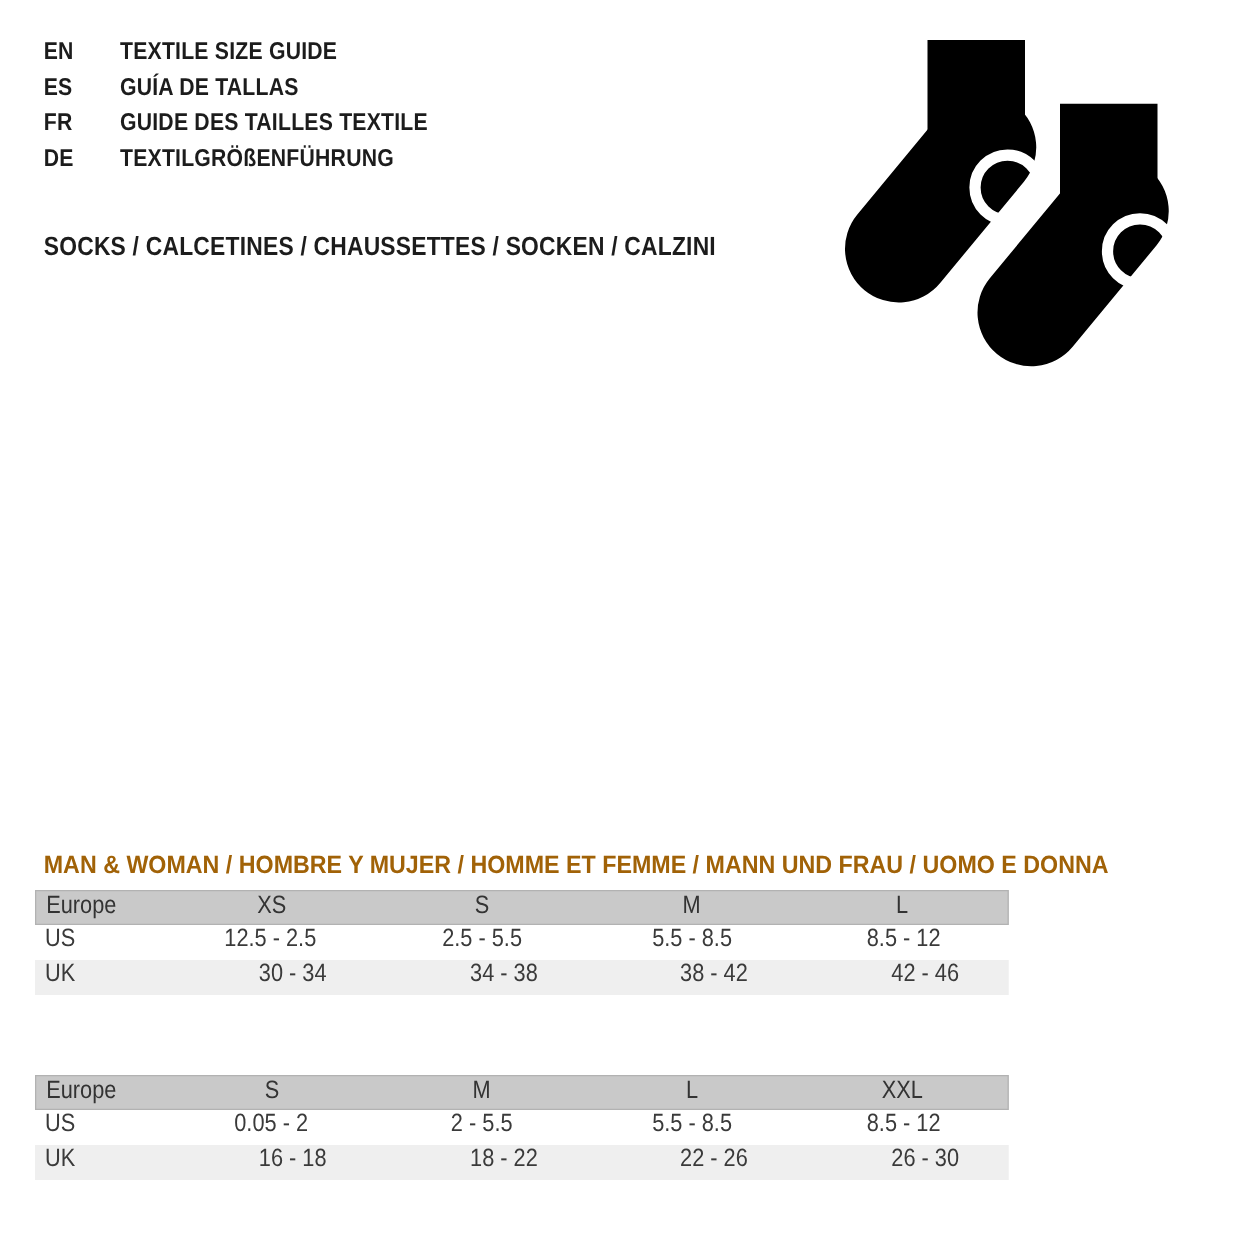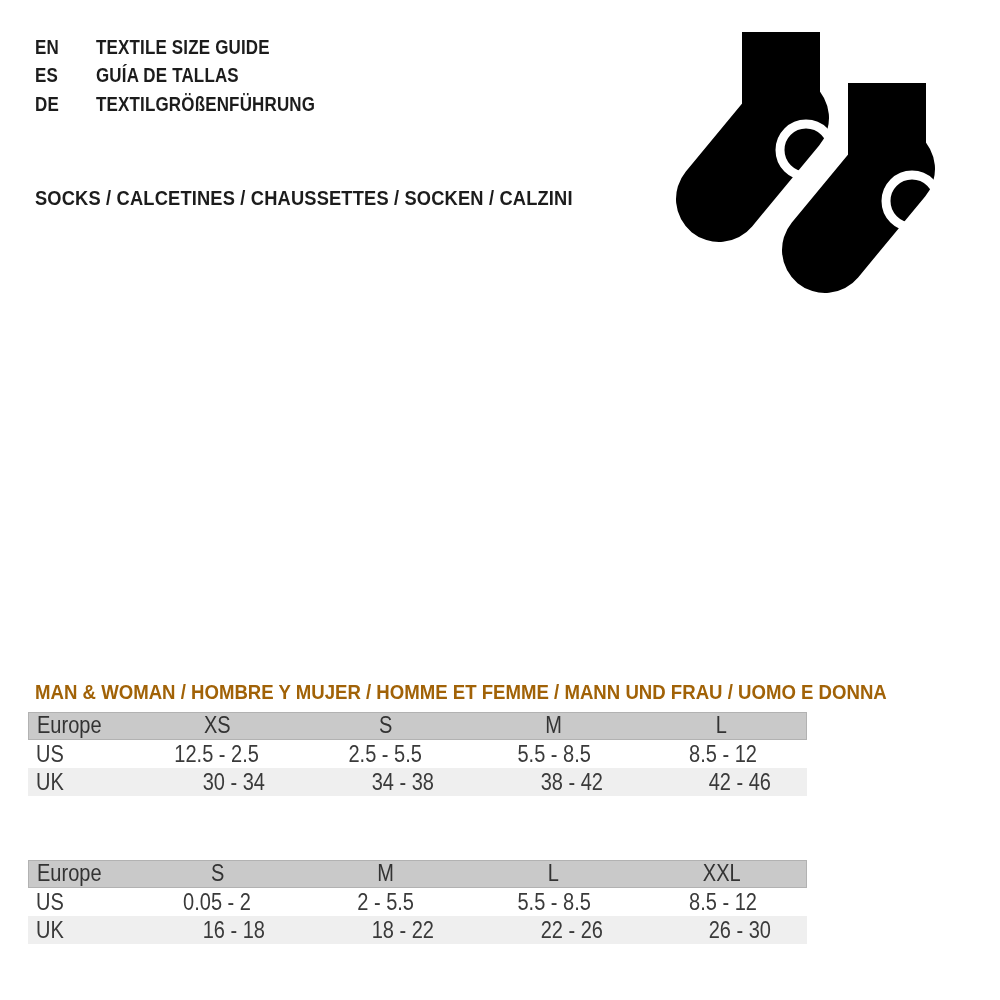--- a/index.html
+++ b/index.html
@@ -21,21 +21,21 @@
 
   
   .lang-block {
     position: absolute;
     left: 35px;
     top: 30px;
   }
   .lang-row {
     display: flex;
     height: 28.6px;
-    align-items: flex-end;
+    align-items: flex-start;
     font-size: 19.5px;
     font-weight: bold;
     color: #1c1c1c;
     letter-spacing: 0.2px;
   }
   .lang-code { width: 61px; flex: 0 0 61px; }
 
   .category-line {
     position: absolute;
     left: 35px;
@@ -68,22 +68,22 @@
     padding-left: 7px;
     font-size: 20px;
     font-weight: bold;
     color: #a16207;
     line-height: 17px;
   }
   .table-title .cond { transform: scaleX(0.93); }
   .thead, .trow {
     display: flex;
     height: 28px;
-    align-items: flex-end;
-    font-size: 23px;
+    align-items: flex-start;
+    font-size: 20px;
     color: #3a3a3a;
   }
   .thead {
     background: #c9c9c9;
     border: 1px solid #b2b2b2;
     box-sizing: border-box;
     color: #333333;
   }
   .trow { background: #ffffff; }
   .trow.alt { background: #efefef; gap: 35px; }
@@ -96,20 +96,24 @@
 <div class="canvas">
 
   <div class="lang-block">
     <div class="lang-row">
       <span class="lang-code"><span class="cond">EN</span></span>
       <span><span class="cond">TEXTILE SIZE GUIDE</span></span>
     </div>
     <div class="lang-row">
       <span class="lang-code"><span class="cond">ES</span></span>
       <span><span class="cond">GUÍA DE TALLAS</span></span>
+    </div>
+    <div class="lang-row">
+      <span class="lang-code"><span class="cond">FR</span></span>
+      <span><span class="cond">GUIDE DES TAILLES TEXTILE</span></span>
     </div>
     <div class="lang-row">
       <span class="lang-code"><span class="cond">DE</span></span>
       <span><span class="cond">TEXTILGRÖßENFÜHRUNG</span></span>
     </div>
   </div>
 
   <div class="category-line">
     <span class="cond">SOCKS / CALCETINES / CHAUSSETTES / SOCKEN / CALZINI</span>
   </div>

